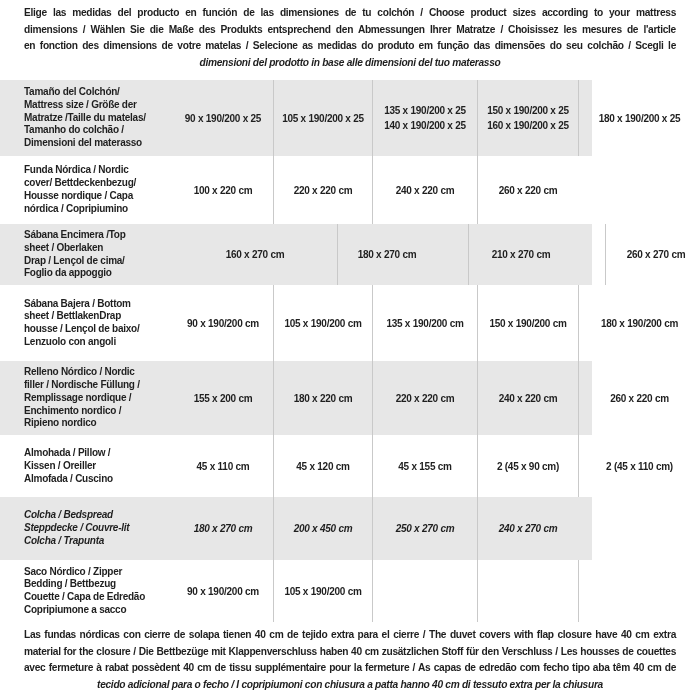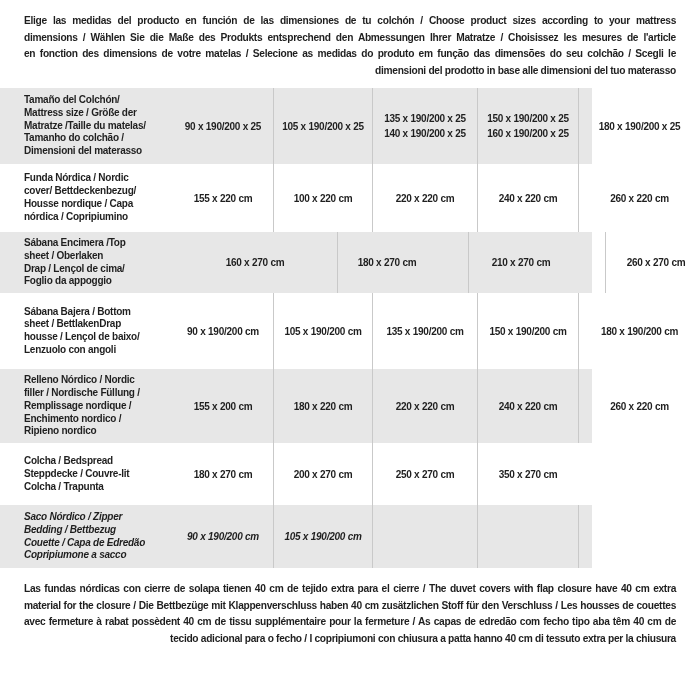--- a/index.html
+++ b/index.html
@@ -6,38 +6,38 @@
   body {
     width: 700px; height: 700px;
     background: #ffffff;
     font-family: "Liberation Sans", sans-serif;
     color: #1f1f1f;
     overflow: hidden;
   }
   .page { width: 700px; height: 700px; }
 
   
-  .para { margin: 13px 24px 0 24px; font-weight: bold; font-size: 10.2px;
+  .para { margin: 5px 24px 0 24px; font-weight: bold; font-size: 10.2px;
           line-height: 16.5px; letter-spacing: -0.3px; }
   .para .jline { text-align: justify; text-align-last: justify; white-space: normal; }
-  .para .lline { text-align: right; }
+  .para .lline { text-align: center; font-style: italic; }
 
   
   .size-table { margin-top: 9px; width: 592px; }
   .row { display: grid; grid-template-columns: 173px 100px 99px 105px 101px 122px; }
   .row:nth-child(odd) { background: #e7e7e7; }
   .row:nth-child(even) { background: #ffffff; }
   .row:nth-child(1) { min-height: 76px; }
   .row:nth-child(2) { min-height: 68px; border-radius: 29px; }
   .row:nth-child(3) { min-height: 57px; gap: 32px; }
   .row:nth-child(4) { min-height: 76px; }
   .row:nth-child(5) { min-height: 68px; }
   .row:nth-child(6) { min-height: 62px; }
   .row:nth-child(7) { min-height: 63px; font-style: italic; }
-  .row:nth-child(8) { min-height: 62px; padding-left: 24px; }
+  .row:nth-child(8) { min-height: 62px; }
 
   .cell { display: flex; align-items: center; justify-content: center;
           box-sizing: border-box; font-weight: bold; font-size: 10px;
           text-align: center; white-space: pre-line; letter-spacing: -0.25px;
           line-height: 15px; padding: 5px 2px; }
   .cell.label { justify-content: flex-start; text-align: left;
                 padding-left: 24px; padding-right: 6px; line-height: 12.8px; }
   .row > .cell:nth-child(n+3) { border-left: 1px solid #c9c9c9; }
 </style>
 </head>
@@ -67,21 +67,20 @@
       <div class="cell val">150 x 190/200 x 25
 160 x 190/200 x 25</div>
       <div class="cell val">180 x 190/200 x 25</div>
     </div>
 
     <div class="row">
       <div class="cell label">Funda Nórdica /  Nordic
 cover/ Bettdeckenbezug/
 Housse nordique  / Capa
 nórdica / Copripiumino</div>
-      <div class="cell val">155 x 220 cm</div>
       <div class="cell val">100 x 220 cm</div>
       <div class="cell val">220 x 220 cm</div>
       <div class="cell val">240 x 220 cm</div>
       <div class="cell val">260 x 220 cm</div>
     </div>
 
     <div class="row">
       <div class="cell label">Sábana Encimera /Top
 sheet / Oberlaken
 Drap / Lençol de cima/
@@ -110,29 +109,39 @@
 Remplissage nordique /
 Enchimento nordico /
 Ripieno nordico</div>
       <div class="cell val">155 x 200 cm</div>
       <div class="cell val">180 x 220 cm</div>
       <div class="cell val">220 x 220 cm</div>
       <div class="cell val">240 x 220 cm</div>
       <div class="cell val">260 x 220 cm</div>
     </div>
 
+    <div class="row">
+      <div class="cell label">Almohada  / Pillow /
+Kissen / Oreiller
+Almofada / Cuscino</div>
+      <div class="cell val">45 x 110 cm</div>
+      <div class="cell val">45 x 120 cm</div>
+      <div class="cell val">45 x 155 cm</div>
+      <div class="cell val">2 (45 x 90 cm)</div>
+      <div class="cell val">2 (45 x 110 cm)</div>
+    </div>
 
     <div class="row">
       <div class="cell label">Colcha / Bedspread
 Steppdecke / Couvre-lit
 Colcha / Trapunta</div>
       <div class="cell val">180 x 270 cm</div>
-      <div class="cell val">200 x 270 cm</div>
+      <div class="cell val">200 x 450 cm</div>
       <div class="cell val">250 x 270 cm</div>
-      <div class="cell val">350 x 270 cm</div>
+      <div class="cell val">240 x 270 cm</div>
     </div>
 
     <div class="row">
       <div class="cell label">Saco Nórdico / Zipper
 Bedding / Bettbezug
 Couette  / Capa de Edredão
 Copripiumone a sacco</div>
       <div class="cell val">90 x 190/200 cm</div>
       <div class="cell val">105 x 190/200 cm</div>
       <div class="cell val"></div>

